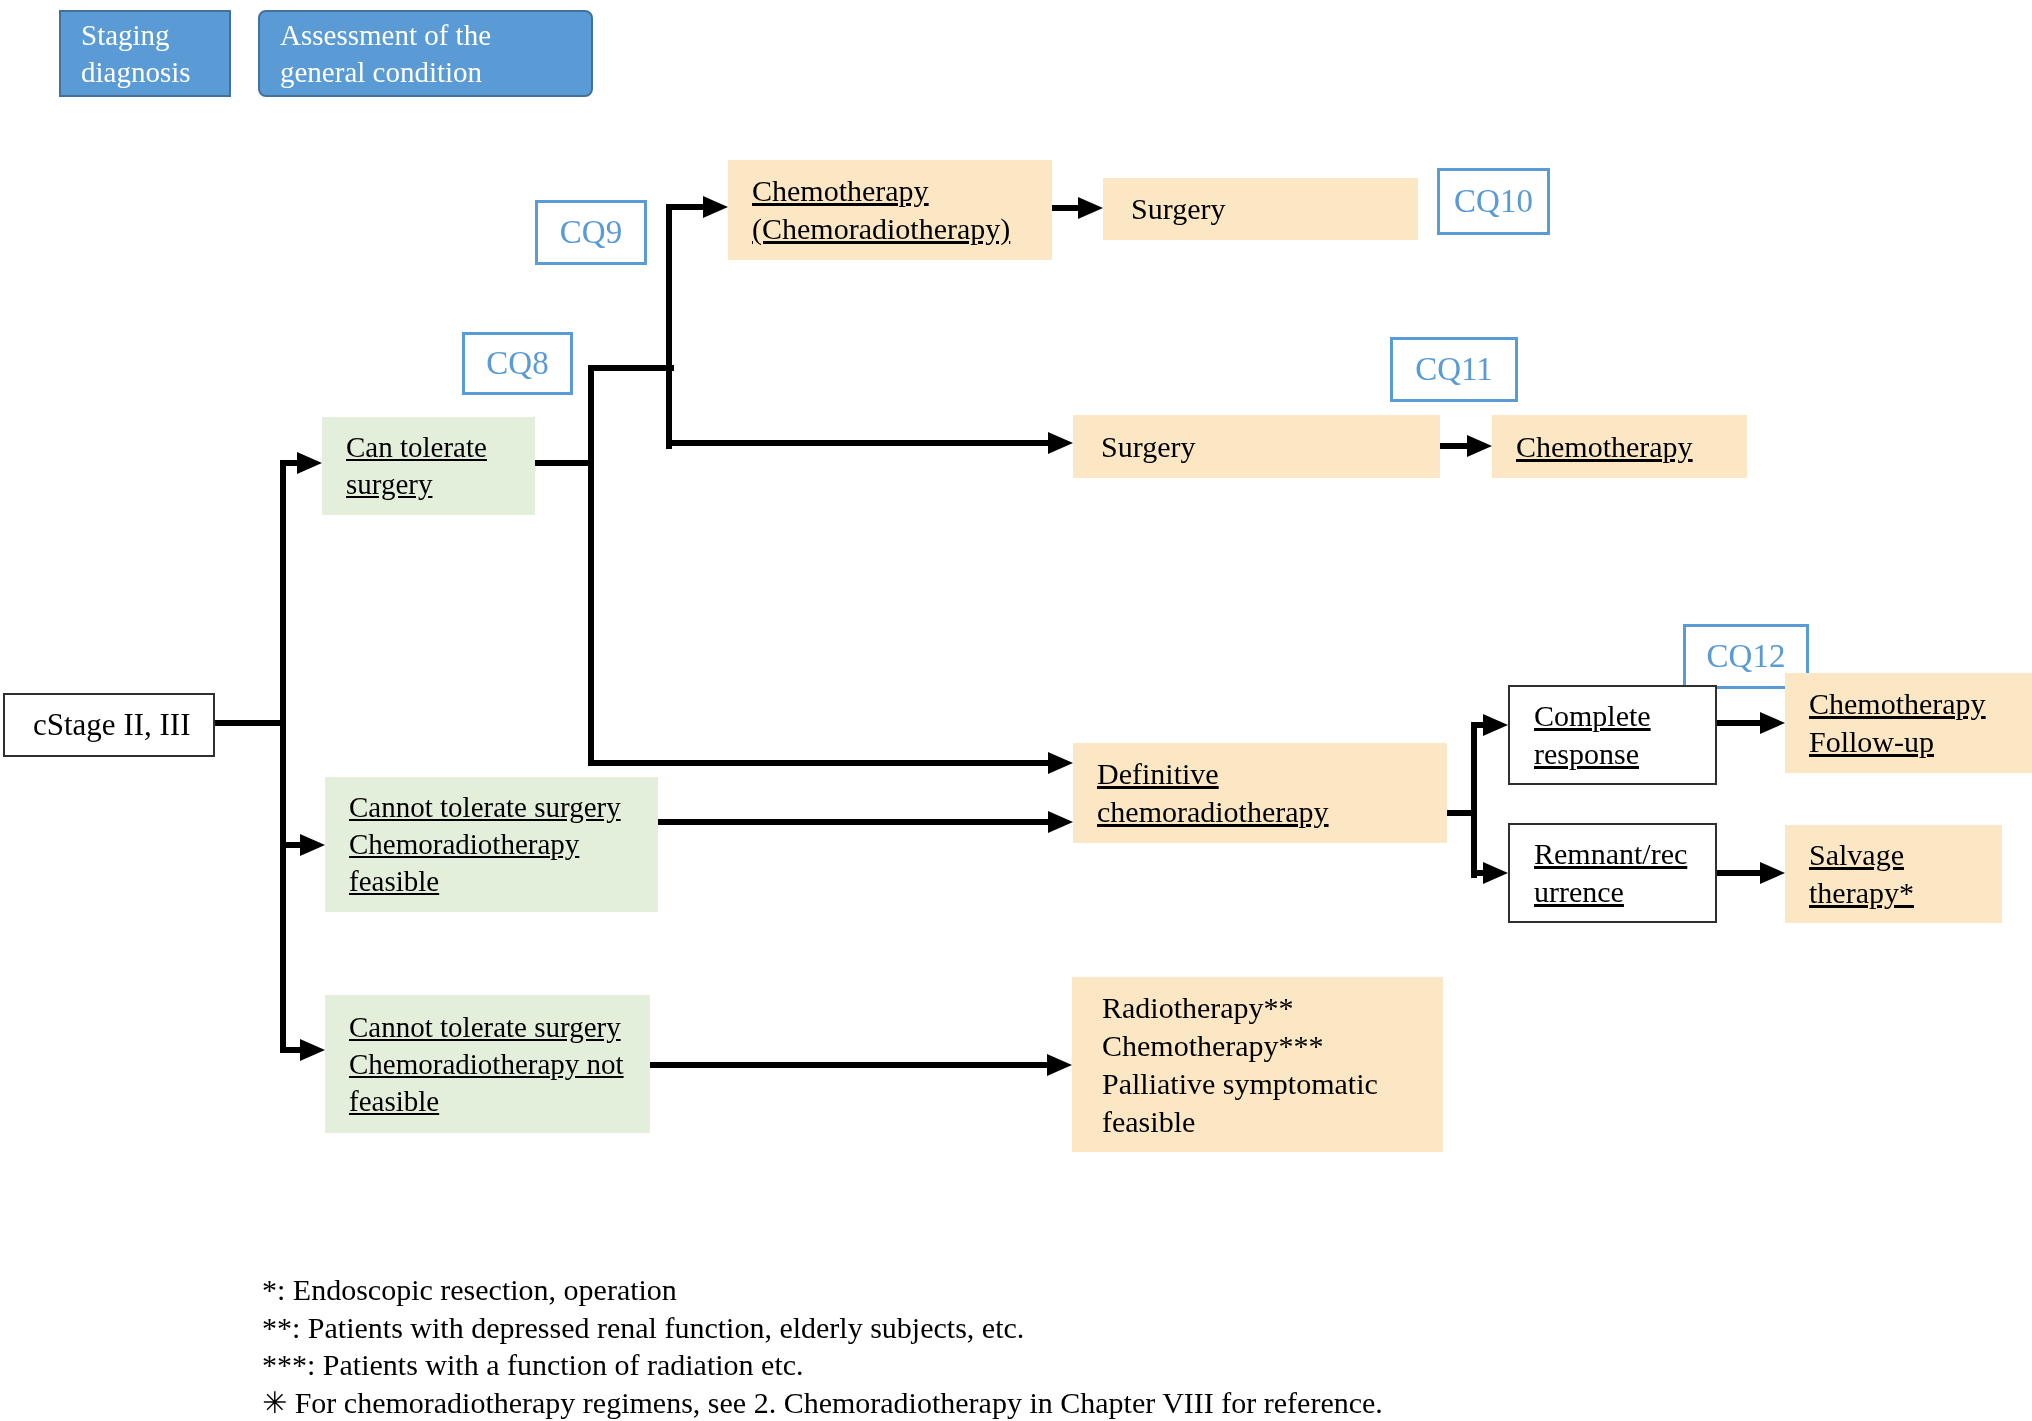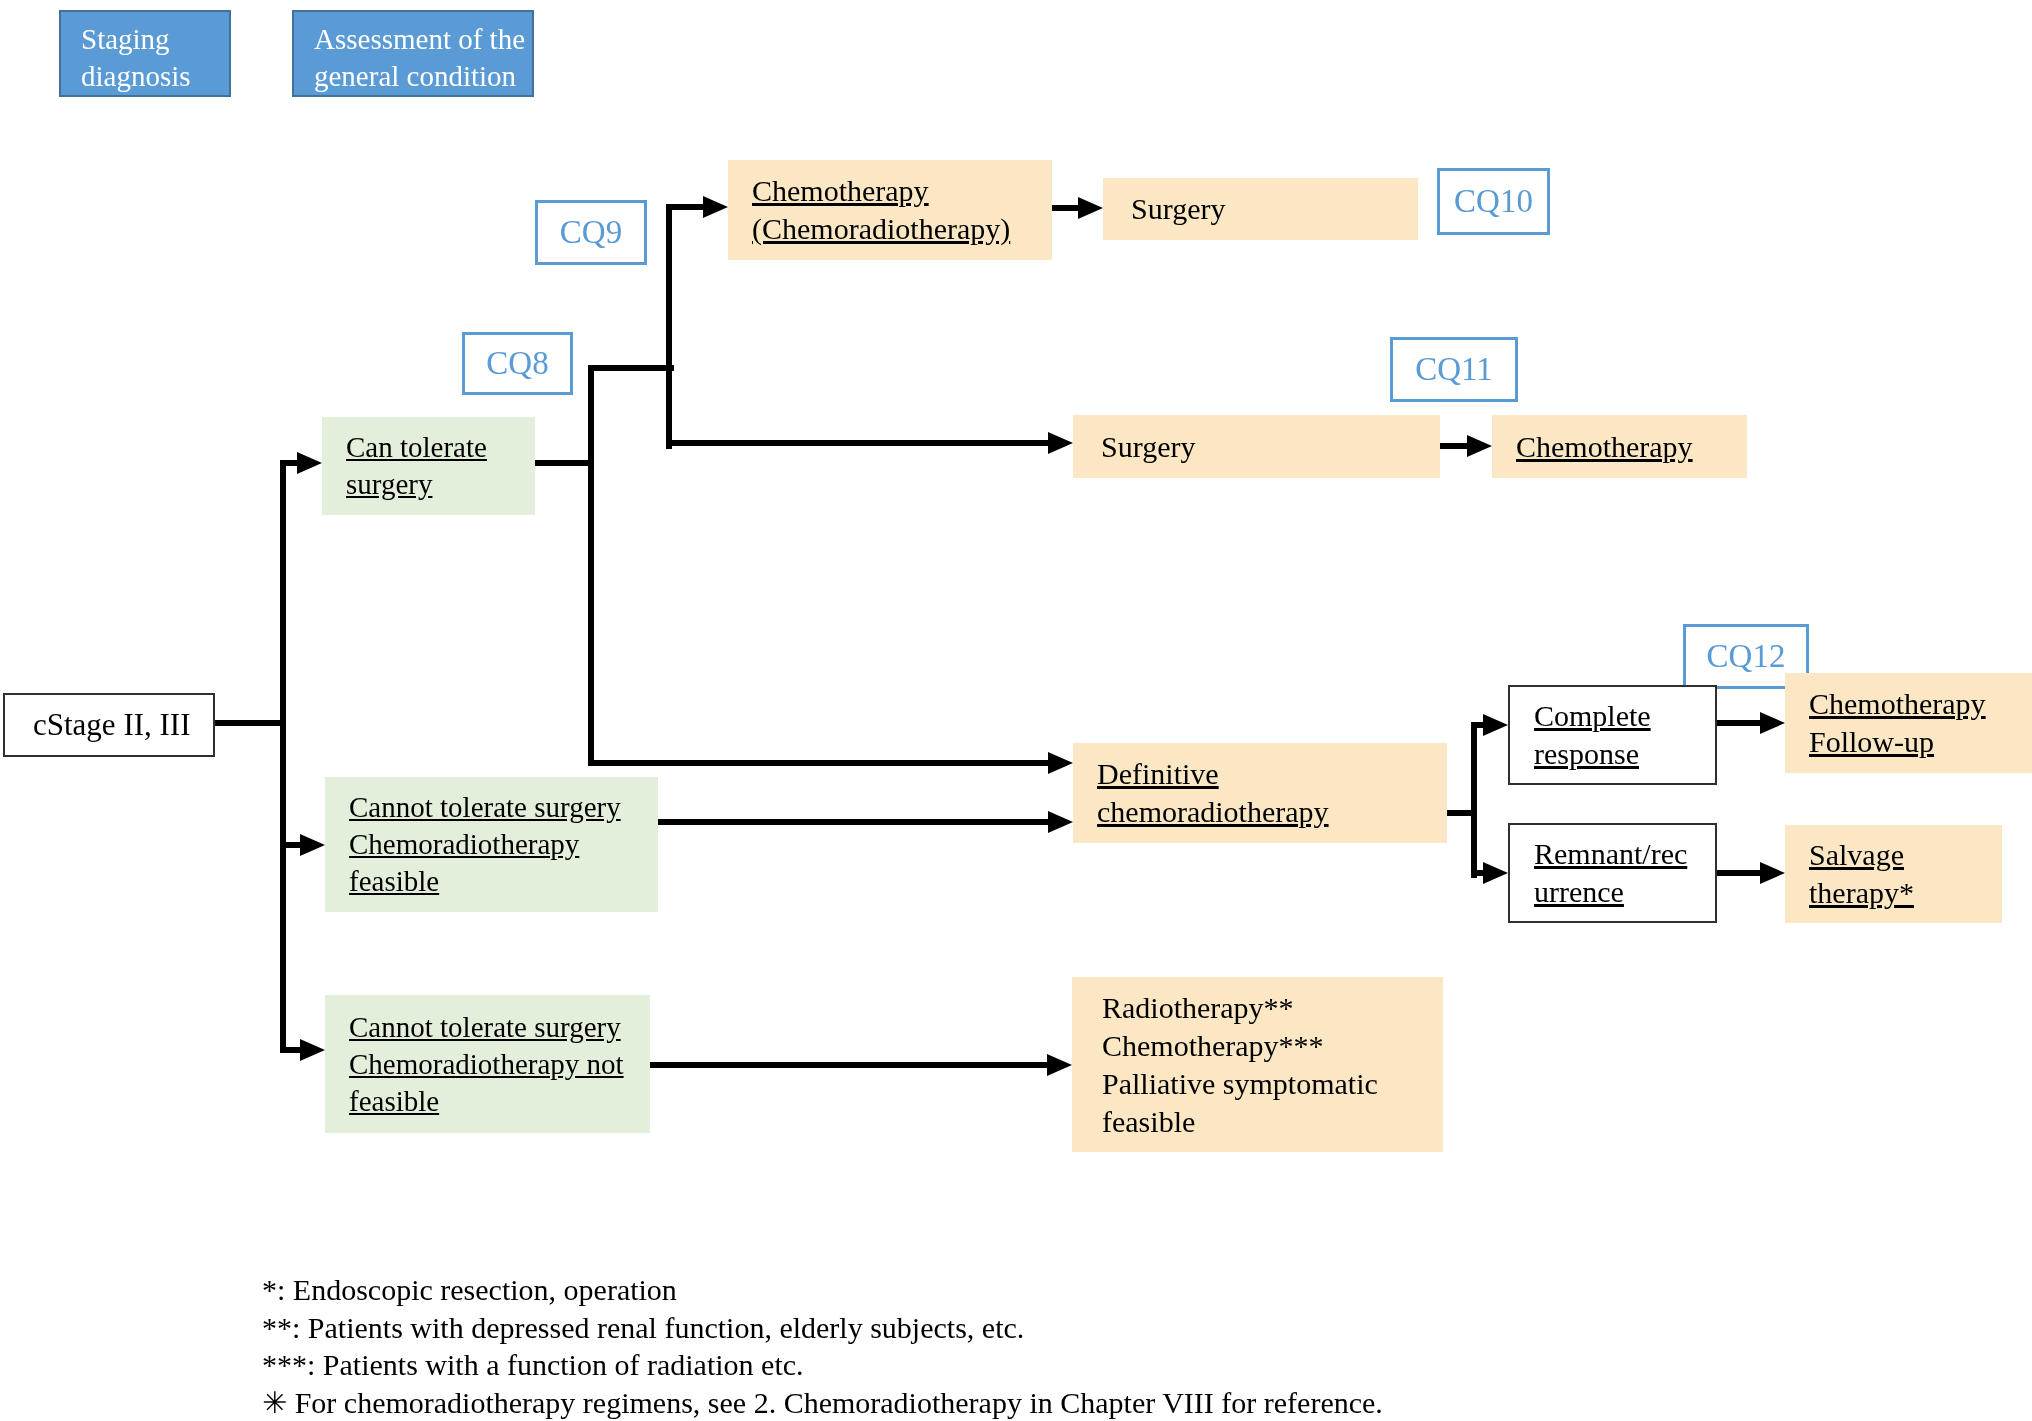--- a/index.html
+++ b/index.html
@@ -14,35 +14,35 @@
   .yellow{background:var(--yellow);}
   .green{background:var(--green);}
   .whitebox{background:#fff;border:2px solid var(--boxborder);}
   .bluebox{background:var(--blue);border:2px solid var(--blue-border);color:#fff;
            font-size:29px;line-height:37px;}
   .cq{position:absolute;background:#fff;border:3px solid var(--cq);color:var(--cq);
       display:flex;align-items:center;justify-content:center;font-size:33px;box-sizing:border-box;}
   .hline,.vline{position:absolute;background:var(--line);}
   .ah{position:absolute;width:0;height:0;border-top:11px solid transparent;
       border-bottom:11px solid transparent;border-left:25px solid var(--line);}
-  .pad20{padding-left:20px;justify-content:flex-end;} .pad24{padding-left:24px;text-decoration:underline;} .pad28{padding-left:28px;}
+  .pad20{padding-left:20px;} .pad24{padding-left:24px;text-decoration:underline;} .pad28{padding-left:28px;}
   #footnotes{position:absolute;left:262px;top:1271px;font-size:30px;line-height:37.5px;
              font-family:"Liberation Serif","DejaVu Sans",serif;}
   .fn{white-space:nowrap;}
 </style>
 </head>
 <body>
 
 <div id="canvas">
 
   <div class="box bluebox pad20" style="left:59px;top:10px;width:172px;height:87px;">
     <span>Staging</span>
     <span>diagnosis</span>
   </div>
-  <div class="box bluebox pad20" style="left:292px;top:10px;width:242px;height:87px;">
+  <div class="box bluebox pad20" style="left:258px;top:10px;width:335px;height:87px;border-radius:8px;">
     <span>Assessment of the</span>
     <span>general condition</span>
   </div>
 
   <div class="cq" style="left:535px;top:200px;width:112px;height:65px;">
       <span>CQ9</span>
     </div>
   <div class="cq" style="left:462px;top:332px;width:111px;height:63px;">
       <span>CQ8</span>
     </div>

